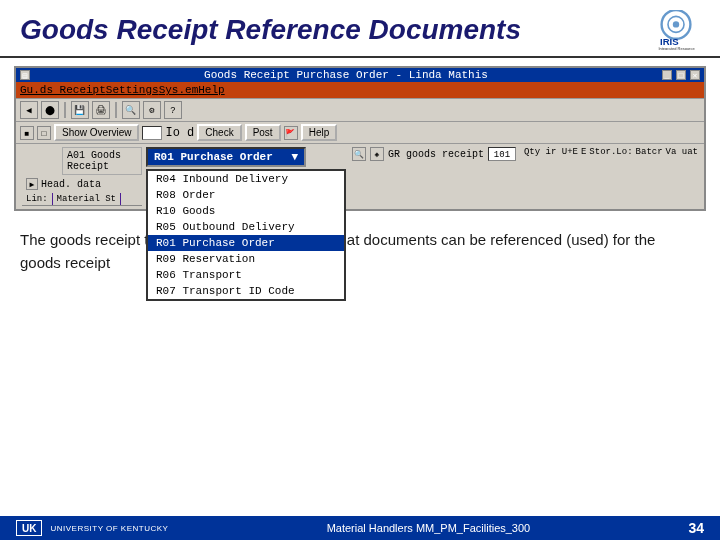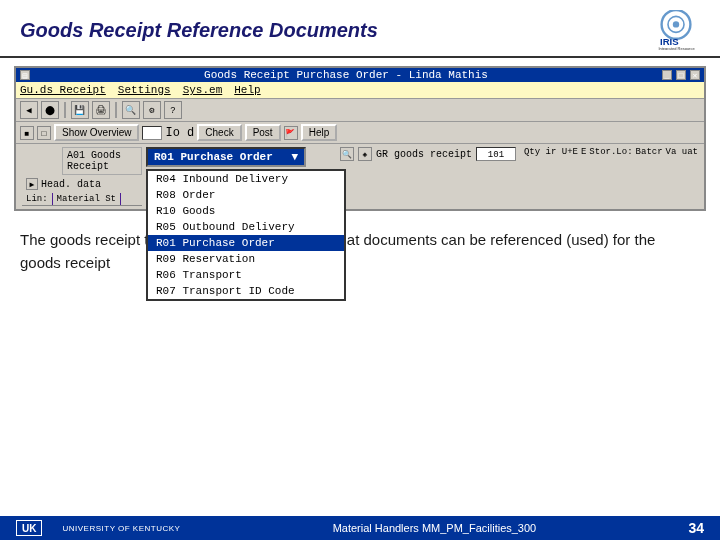--- a/index.html
+++ b/index.html
@@ -14,21 +14,21 @@
 
     
     .header {
       display: flex;
       align-items: center;
       justify-content: space-between;
       padding: 10px 20px 6px 20px;
       border-bottom: 2px solid #333;
     }
     .header-title {
-      font-size: 20px;
+      font-size: 28px;
       font-weight: bold;
       color: #1a1a6e;
       font-style: italic;
     }
     .iris-logo {
       display: flex;
       flex-direction: column;
       align-items: center;
     }
     .iris-logo-icon {
@@ -60,25 +60,24 @@
       background: #d4d0c8;
       border: 1px solid #888;
       display: inline-block;
       font-size: 8px;
       text-align: center;
       line-height: 10px;
     }
 
     
     .sap-menubar {
-      background: #fef9c3;
+      background: #c2410c;
       padding: 2px 4px;
       font-size: 11px;
       display: flex;
-      gap: 12px;
       border-bottom: 1px solid #999;
     }
     .sap-menubar span {
       cursor: pointer;
       text-decoration: underline;
     }
 
     
     .sap-toolbar {
       background: #d4d0c8;
@@ -254,21 +253,21 @@
       color: white;
       display: flex;
       align-items: center;
       justify-content: space-between;
       padding: 4px 16px;
       font-size: 11px;
     }
     .footer-left {
       display: flex;
       align-items: center;
-      gap: 20px;
+      gap: 8px;
     }
     .footer-center {
       font-size: 11px;
       text-align: right;
     }
     .footer-right {
       font-size: 14px;
       font-weight: bold;
     }
 
@@ -388,21 +387,21 @@
             <span>R07 Transport ID Code</span>
           </div>
         </div>
       </div>
 
       <div class="right-panel">
         <div style="display:flex;align-items:center;gap:4px;font-size:10px;">
           <div style="width:14px;height:14px;border:1px solid #888;background:#d4d0c8;font-size:8px;text-align:center;line-height:14px;">🔍</div>
           <div style="width:14px;height:14px;border:1px solid #888;background:#d4d0c8;font-size:8px;text-align:center;line-height:14px;">◈</div>
           <span>GR goods receipt</span>
-          <div class="right-input" style="width:40px;height:14px;border:1px inset #888;background:white;font-size:9px;text-align:center;line-height:14px;">
+          <div class="right-input" style="width:28px;height:14px;border:1px inset #888;background:white;font-size:9px;text-align:center;line-height:14px;">
             <span>101</span>
           </div>
         </div>
         <div style="display:flex;gap:3px;font-size:9px;margin-left:4px;">
           <span>Qty ir U+E</span>
           <span>E</span>
           <span>Stor.Lo:</span>
           <span>Batcr</span>
           <span>Va uat</span>
         </div>

